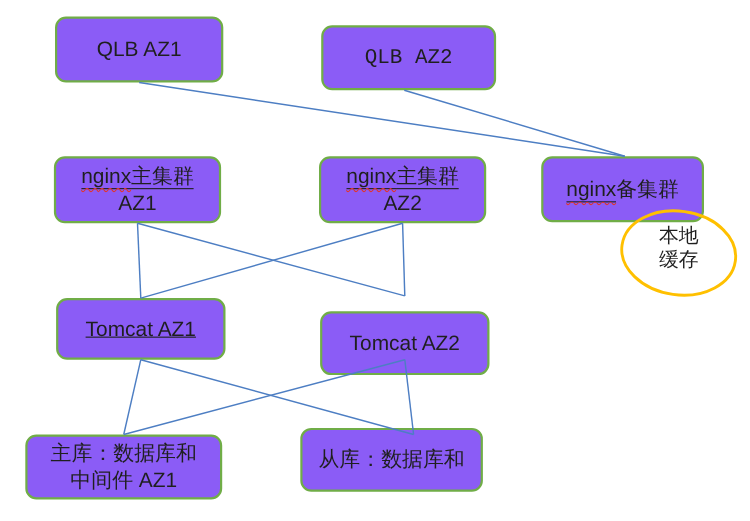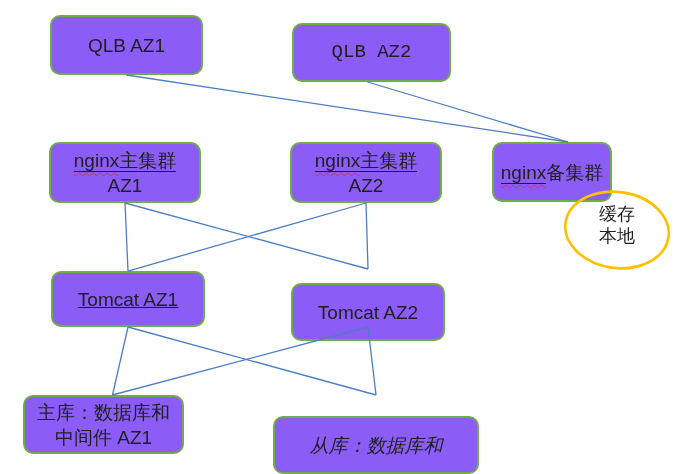--- a/index.html
+++ b/index.html
@@ -31,25 +31,25 @@
     justify-content:center;
     font-size:19px;
     line-height:25px;
     text-align:center;
     white-space:nowrap;
   }
   #qlb-az1      {left:50px;  top:15px;  width:153px; height:60px;}
   #qlb-az2      {left:292px; top:23px;  width:159px; height:59px;font-family:Liberation Mono, monospace;}
   #nginx-az1    {left:49px;  top:142px; width:152px; height:61px;}
   #nginx-az2    {left:290px; top:142px; width:152px; height:61px;}
-  #nginx-backup {left:492px; top:142px; width:120px; height:60px;}
+  #nginx-backup {left:492px; top:142px; width:148px; height:60px;}
   #tomcat-az1   {left:51px;  top:271px; width:154px; height:56px;text-decoration:underline;}
   #tomcat-az2   {left:291px; top:283px; width:154px; height:58px;}
-  #db-az1       {left:23px;  top:395px; width:161px; height:59px;}
-  #db-az2       {left:273px; top:416px; width:206px; height:58px;font-style:italic;}
+  #db-az1       {left:23px;  top:395px; width:179px; height:59px;}
+  #db-az2       {left:273px; top:389px; width:166px; height:58px;}
 
   .nline{display:block;}
   
   .u{border-bottom:1.5px solid var(--text);}
   
   .sp{
     text-decoration-line:underline;
     text-decoration-style:wavy;
     text-decoration-color:var(--misspell_underline);
     text-decoration-thickness:1px;
@@ -116,22 +116,22 @@
   <div class="node" id="db-az1">
     <span class="nline">主库：数据库和</span>
     <span class="nline">中间件 AZ1</span>
   </div>
 
   <div class="node" id="db-az2">
     <span class="nline">从库：数据库和</span>
   </div>
 
   <div id="cache-label">
+    <span class="nline">本地</span>
     <span class="nline">缓存</span>
-    <span class="nline">本地</span>
   </div>
 
   <svg id="overlay" width="682" height="474" viewBox="0 0 682 474" xmlns="http://www.w3.org/2000/svg">
     <g id="edge-group">
         <line x1="126.5" y1="75" x2="568" y2="142" class="edge"></line>
         <line x1="367.5" y1="82" x2="568" y2="142" class="edge"></line>
         <line x1="125" y1="203" x2="128" y2="271" class="edge"></line>
         <line x1="125" y1="203" x2="368" y2="269" class="edge"></line>
         <line x1="366" y1="203" x2="128" y2="271" class="edge"></line>
         <line x1="366" y1="203" x2="368" y2="269" class="edge"></line>

